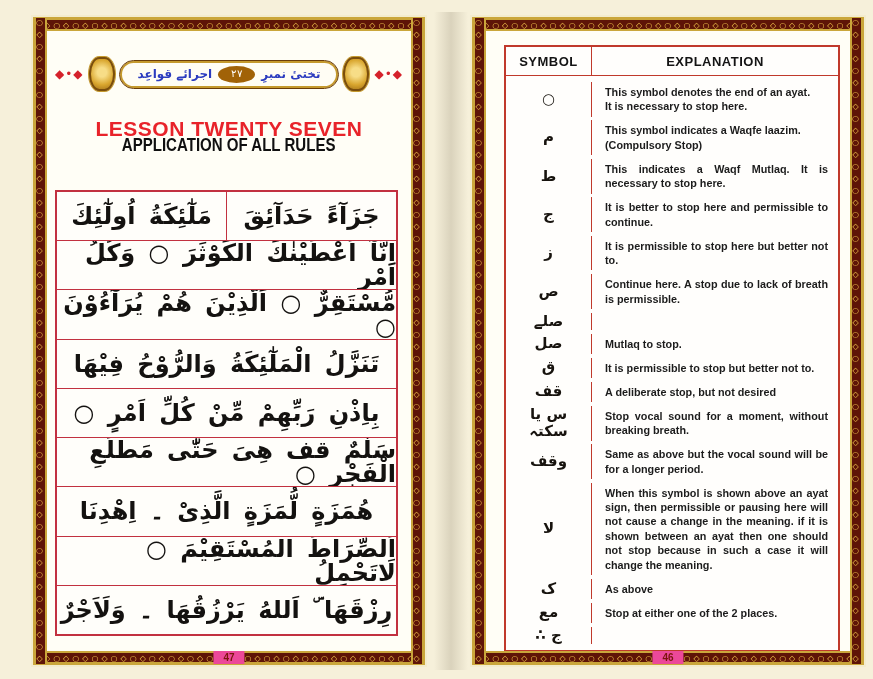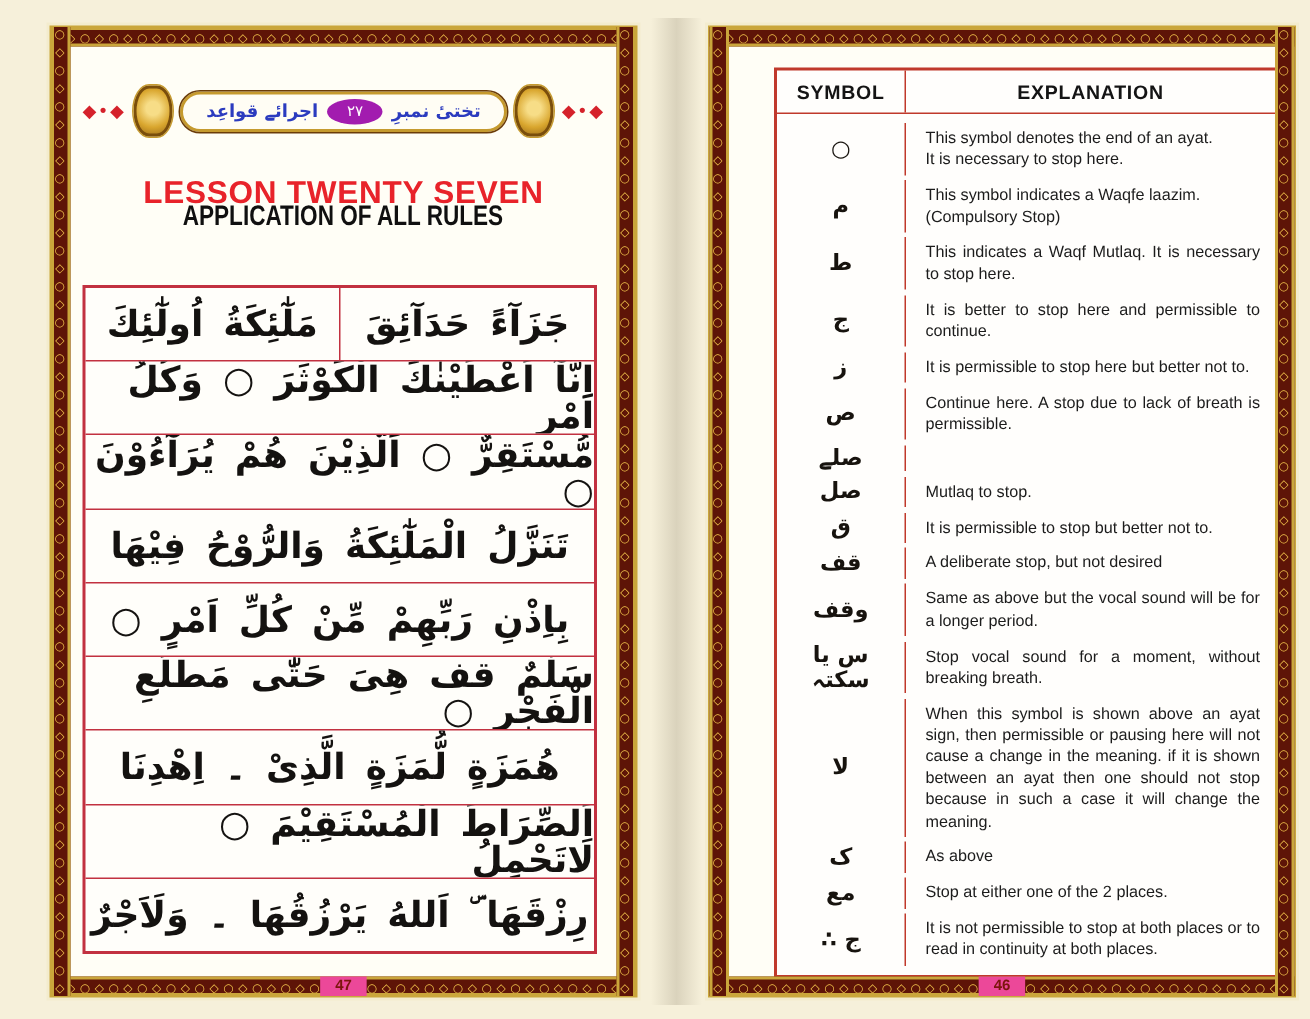--- a/index.html
+++ b/index.html
@@ -62,23 +62,23 @@
   .cartouche {
     display:flex; align-items:center; gap:6px;
     border:2px solid #c59a2e; outline:1px solid #6b3c08;
     border-radius:15px; background:#fffdf4;
     padding:3px 16px; direction:rtl;
   }
   .urdu { font-family:"DejaVu Sans", sans-serif; font-weight:bold;
           font-size:12px; color:#2b3bbf; }
   .num-circle {
     width:37px; height:17px; border-radius:50%;
-    background:#a21caf; color:#ffffff;
+    background:#a16207; color:#ffffff;
     font-size:10px; line-height:17px; text-align:center;
-    font-family:Liberation Sans, sans-serif;
+    font-family:Liberation Mono, monospace;
   }
   .lesson-title {
     position:absolute; left:0; right:0; top:86px; text-align:center;
     color:#e8232a; font-size:21px; font-weight:bold; letter-spacing:.5px;
   }
   .lesson-subtitle {
     position:absolute; left:0; right:0; top:105px; text-align:center;
     color:#101010; font-size:16px; font-weight:bold;
   }
   .lesson-subtitle span { display:inline-block; transform:scale(.94,1.18); }
@@ -97,21 +97,21 @@
     word-spacing:5px; line-height:1;
     overflow:hidden;
   }
   .arabic-row + .arabic-row { border-top:1.5px solid #c23140; }
   .arabic-cell { flex:1; text-align:center; align-self:stretch;
                  display:flex; align-items:center; justify-content:center; }
   .arabic-cell:first-child { border-left:1.5px solid #c23140; }
 
   
   #waqf-table {
-    position:absolute; left:30px; top:14px; width:336px; height:607px;
+    position:absolute; left:18px; top:14px; width:336px; height:607px;
     border:2px solid #c0392b;
     display:flex; flex-direction:column;
     background:#fffefc;
   }
   .t-head {
     display:flex; border-bottom:1.5px solid #c0392b; height:29px; flex:none;
   }
   .t-head .h-sym, .t-head .h-exp {
     display:flex; align-items:center; justify-content:center;
     font-weight:bold; font-size:13px; letter-spacing:.5px; color:#141414;
@@ -125,21 +125,21 @@
   .t-sym {
     width:86px; flex:none; text-align:center;
     font-family:"DejaVu Sans", sans-serif;
     font-size:15px; font-weight:bold; color:#17130e;
     white-space:pre-line; line-height:1.15;
     align-self:stretch; display:flex; align-items:center; justify-content:center;
     border-right:1.5px solid #c0392b;
   }
   .t-exp {
     flex:1; padding:3px 10px 3px 13px;
-    font-size:10.8px; color:#1c1c1c; font-weight:normal;
+    font-size:10.8px; color:#1c1c1c; font-weight:bold;
     line-height:1.33; white-space:pre-line; text-align:justify;
   }
 </style>
 </head>
 <body>
 
 <div id="spine"></div>
 
 <div class="page-frame" id="page-left">
   <div class="band h top">○◇○◇○◇○◇○◇○◇○◇○◇○◇○◇○◇○◇○◇○◇○◇○◇○◇○◇○◇○◇○◇○◇○◇○◇○◇○◇○◇○◇○◇○◇○◇○◇○◇○◇○◇○◇○◇○◇○◇○◇○◇○◇○◇○◇○◇○◇○◇○◇○◇○◇○◇○◇○◇○◇○◇○◇○◇○◇○◇○◇</div>
@@ -233,40 +233,39 @@
           </div>
           <div class="t-row">
             <div class="t-sym">ق</div>
             <div class="t-exp">It is permissible to stop but better not to.</div>
           </div>
           <div class="t-row">
             <div class="t-sym">قف</div>
             <div class="t-exp">A deliberate stop, but not desired</div>
           </div>
           <div class="t-row">
-            <div class="t-sym">وقف</div>
-            <div class="t-exp">Same as above but the vocal sound will be for a longer period.</div>
-          </div>
-          <div class="t-row">
             <div class="t-sym">س یا
 سکتہ</div>
             <div class="t-exp">Stop vocal sound for a moment, without breaking breath.</div>
           </div>
           <div class="t-row">
+            <div class="t-sym">وقف</div>
+            <div class="t-exp">Same as above but the vocal sound will be for a longer period.</div>
+          </div>
+          <div class="t-row">
             <div class="t-sym">لا</div>
             <div class="t-exp">When this symbol is shown above an ayat sign, then permissible or pausing here will not cause a change in the meaning. if it is shown between an ayat then one should not stop because in such a case it will change the meaning.</div>
           </div>
           <div class="t-row">
             <div class="t-sym">ک</div>
             <div class="t-exp">As above</div>
           </div>
           <div class="t-row">
             <div class="t-sym">مع</div>
             <div class="t-exp">Stop at either one of the 2 places.</div>
           </div>
           <div class="t-row">
             <div class="t-sym">∴ ج</div>
-            <div class="t-exp">It is not permissible to stop at both places or to read in continuity at both places.</div>
           </div>
         </div>
     </div>
   </div>
 </div>
 
 </body></html>

